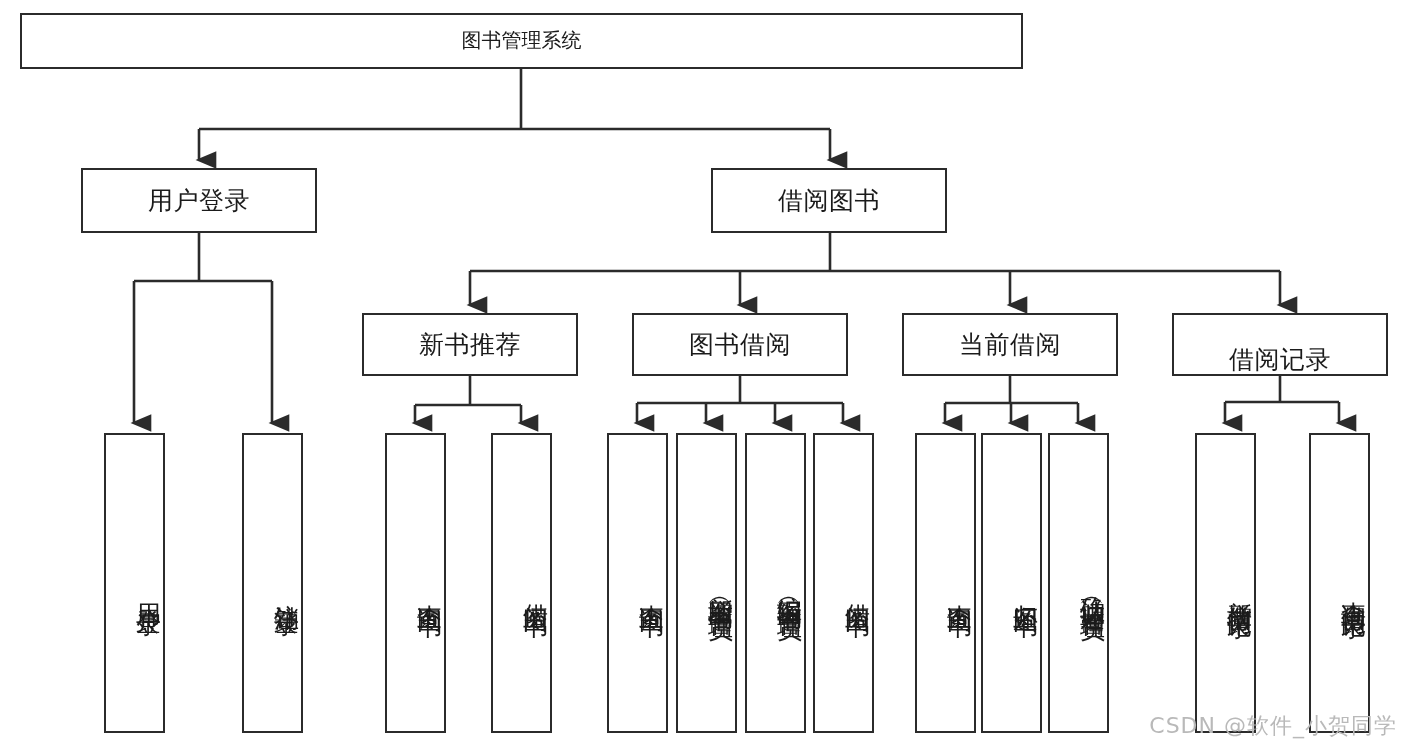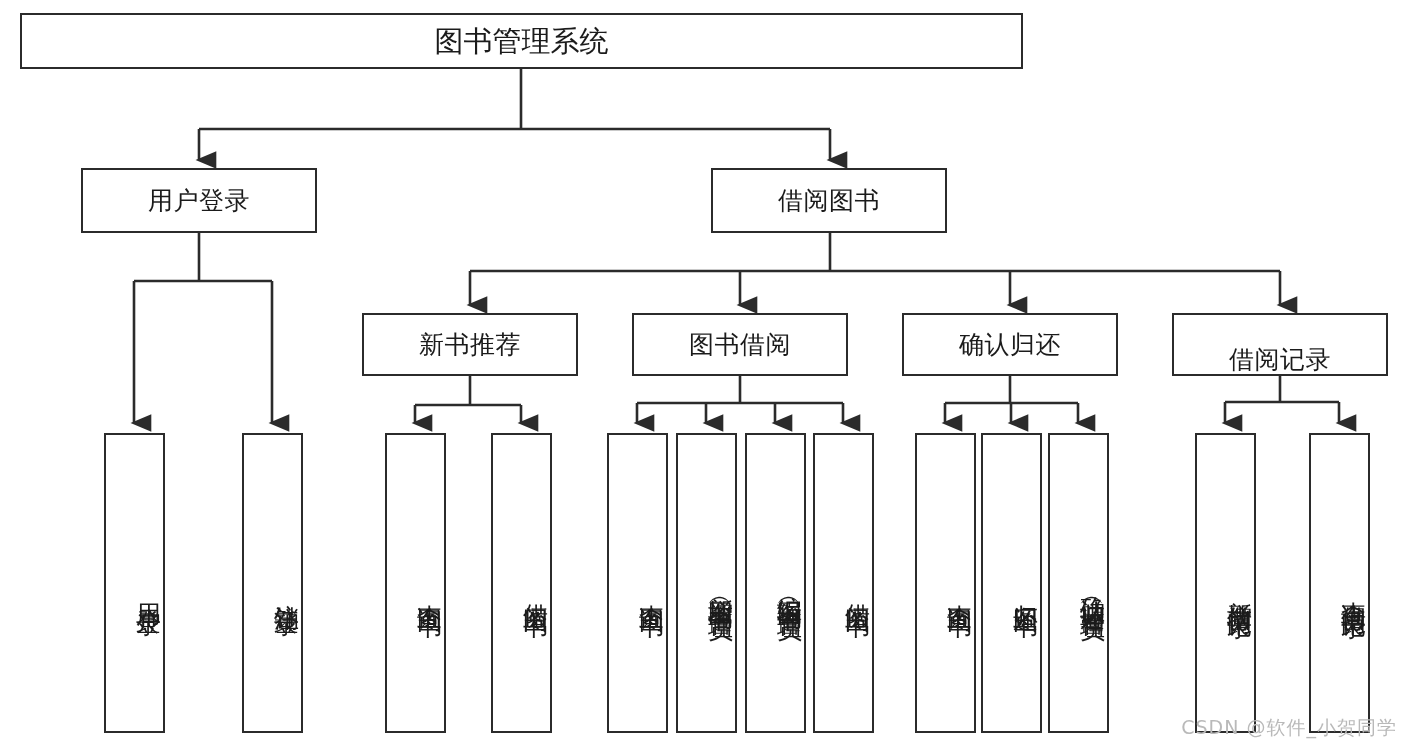--- a/index.html
+++ b/index.html
@@ -36,42 +36,42 @@
     justify-content: center;
     color: #1b1b1b;
     line-height: 1.18;
     text-align: center;
   }
   .node-h {
     font-size: 25px;
     letter-spacing: 0.5px;
   }
   .node-root {
-    font-size: 29px;
+    font-size: 20px;
   }
   .node-v {
     font-size: 25px;
     writing-mode: vertical-rl;
     text-orientation: upright;
     align-items: flex-start;
     justify-content: center;
     padding-top: 14px;
     letter-spacing: 3px;
   }
   .node-v .vtext {
     writing-mode: vertical-rl;
     text-orientation: upright;
     display: block;
     white-space: nowrap;
   }
   .watermark {
     position: absolute;
     right: 8px;
     bottom: 6px;
-    font-size: 19px;
+    font-size: 22px;
     color: #b9b9b9;
     letter-spacing: 1px;
     white-space: nowrap;
     font-family: "DejaVu Sans", "Liberation Sans", sans-serif;
   }
 </style>
 </head>
 <body>
 
 <div id="canvas">
@@ -137,21 +137,21 @@
     <span>借阅图书</span>
   </div>
 
   <div class="node node-h" style="left:632px; top:313px; width:216px; height:63px;">
     <span>图书借阅</span>
   </div>
   <div class="node node-h" style="left:362px; top:313px; width:216px; height:63px;">
     <span>新书推荐</span>
   </div>
   <div class="node node-h" style="left:902px; top:313px; width:216px; height:63px;">
-    <span>确认归还</span>
+    <span>当前借阅</span>
   </div>
   <div class="node node-h" style="left:1172px; top:313px; width:216px; height:63px;align-items:flex-end;">
     <span>借阅记录</span>
   </div>
 
   <div class="node node-v" style="left:104px; top:433px; width:61px; height:300px;">
     <span class="vtext">用户登录</span>
   </div>
   <div class="node node-v" style="left:242px; top:433px; width:61px; height:300px;">
     <span class="vtext">注销登录</span>

